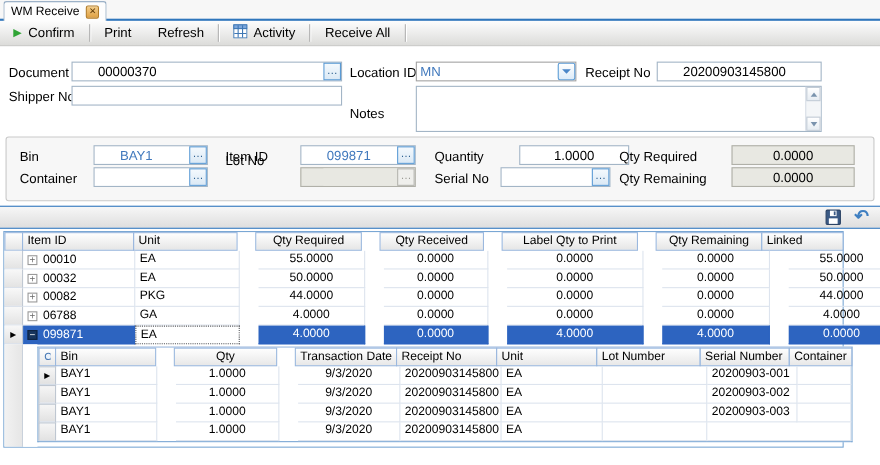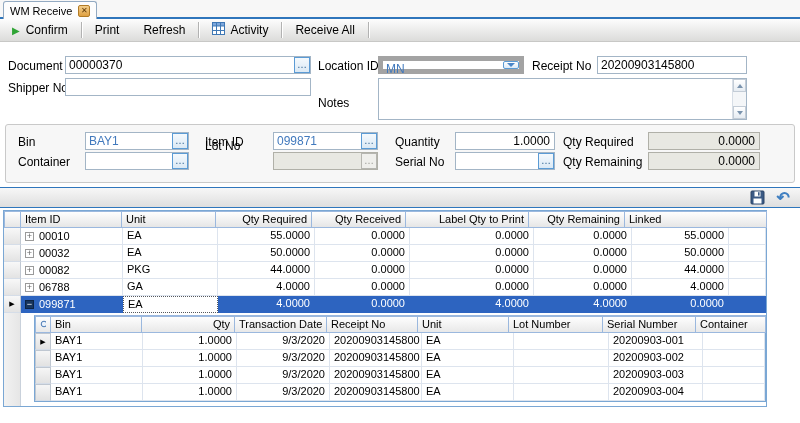--- a/index.html
+++ b/index.html
@@ -24,31 +24,31 @@
   .tbtn { display:flex; align-items:center; padding:0 12px; cursor:pointer; }
   .tsep { width:1px; background:#b2b2b2; margin:3px 1px; box-shadow:1px 0 0 #fff; }
   .ic-confirm { color:#2fa435; font-size:10px; margin-right:6px; }
   .ic-activity { margin-right:5px; display:inline-block; }
 
   
   .lbl { position:absolute; font-size:12px; white-space:nowrap; }
   .wrap { position:absolute; display:flex; align-items:stretch; height:18px;
           border:1px solid #a3b5c6; background:#fff; }
   .wrap input { flex:1; border:none; outline:none; font-family:"Liberation Sans",sans-serif;
-          font-size:12px; padding:0 3px; background:transparent; min-width:0; }
+          font-size:12px; padding:0 3px; background:transparent; min-width:0;margin-left:20px; }
   .blueval input { color:#4179bd; }
   .dots { width:16px; display:flex; align-items:center; justify-content:center;
           background:linear-gradient(#f4f9fd,#dbe9f5); border-left:1px solid #5b9bd5;
           border:1px solid #5b9bd5; color:#2c5f8f; font-size:10px; line-height:6px; cursor:pointer; }
   .dots.gray { background:#efefec; border-color:#b5b5b0; color:#9a9a95; }
   .plain { position:absolute; height:18px; border:1px solid #a3b5c6; background:#fff;
           font-size:12px; padding:0 4px; font-family:"Liberation Sans",sans-serif; outline:none; }
-  .num { text-align:right; }
+  .num { text-align:center;margin-left:17px; }
   .disab { background:#e8e8e2; border:1px solid #b0b0a8; color:#000; }
-  .ddwrap { position:absolute; display:flex; height:18px; border:5px solid #a3a3a3; background:#fff; }
+  .ddwrap { position:absolute; display:flex; height:18px; border:1px solid #a3a3a3; background:#fff; }
   .ddval { flex:1; font-size:12px; color:#4179bd; padding:1px 3px; }
   .ddbtn { width:16px; display:flex; align-items:center; justify-content:center;
            border:1px solid #5b9bd5; border-radius:2px; background:linear-gradient(#fff,#dcebf8); cursor:pointer; }
   .ddbtn i { width:0; height:0; border-left:4px solid transparent; border-right:4px solid transparent;
            border-top:4px solid #4a86c8; }
   .notes { position:absolute; border:1px solid #a3b5c6; background:#fff; display:flex; }
   .notes .ta { flex:1; }
   .sbar { width:14px; border-left:1px solid #d7dee6; display:flex; flex-direction:column;
           justify-content:space-between; background:#f4f6f8; }
   .sarr { height:13px; display:flex; align-items:center; justify-content:center;
@@ -93,21 +93,21 @@
   
   .subregion { display:flex; }
   .mainstrip { width:17px; flex:none; background:linear-gradient(90deg,#f2f2f2,#e6e6e6);
            border-right:1px solid #c9d1db; }
   .subspace { width:13px; flex:none; background:#fff; border-bottom:1px solid #fff; }
   .subgrid { flex:1; border:1px solid #7aa7d4; border-top:1px solid #9bb8de; margin:2px 0 4px 0; background:#fff; }
   .shead .hc { background:linear-gradient(#fefefe,#e8e8e8); border:1px solid #9bb8de; margin-right:-1px;
            padding:1px 4px; white-space:nowrap; overflow:hidden; }
   .s-ind{width:16px; flex:none;} .s-bin{width:92px; flex:none;} .s-qty{width:94px; flex:none;}
   .s-date{width:93px; flex:none;} .s-rcpt{width:92px; flex:none;} .s-unit{width:92px; flex:none;}
-  .s-lot{width:95px; flex:none;} .s-ser{width:94px; flex:none;} .s-cont{flex:1;}
+  .s-lot{width:95px; flex:none;} .s-ser{width:82px; flex:none;} .s-cont{flex:1;}
   .sind { background:linear-gradient(#f6f6f6,#e2e2e2); border:1px solid #bfc7d1; margin:0 0 0 0;
           border-bottom:1px solid #d5dde8; display:flex; align-items:center; justify-content:center;
           font-size:7px; }
   .magwrap { display:flex; align-items:center; justify-content:center; }
 </style>
 </head>
 <body>
 
 <div class="app">
 
@@ -388,21 +388,20 @@
         </div>
 
         <div class="grow">
           <div class="sind s-ind"></div>
           <div class="cell s-bin">BAY1</div>
           <div class="cell s-qty num">1.0000</div>
           <div class="cell s-date num">9/3/2020</div>
           <div class="cell s-rcpt">20200903145800</div>
           <div class="cell s-unit">EA</div>
           <div class="cell s-lot"></div>
-          <div class="cell s-ser">20200903-004</div>
           <div class="cell s-cont"></div>
         </div>
 
       </div>
     </div>
   </div>
 
 </div>
 
 </body></html>

